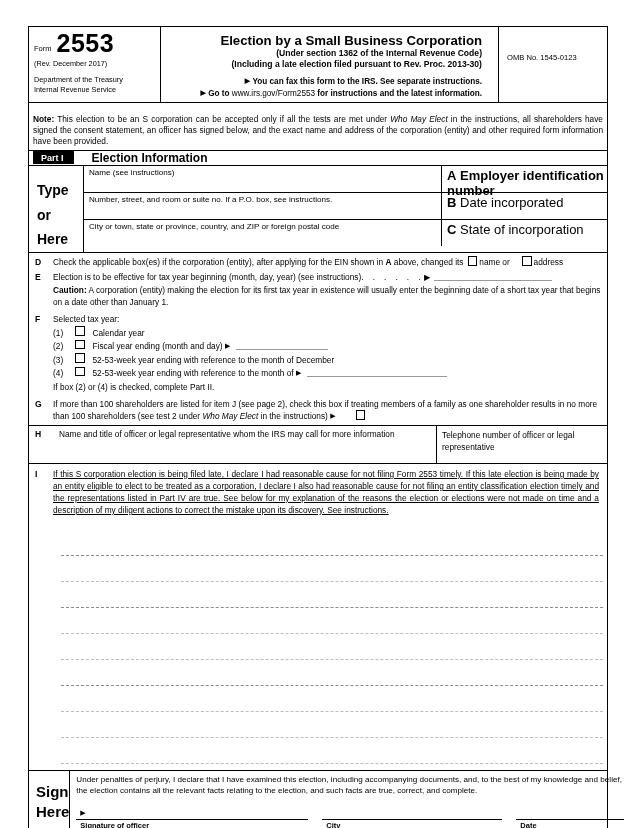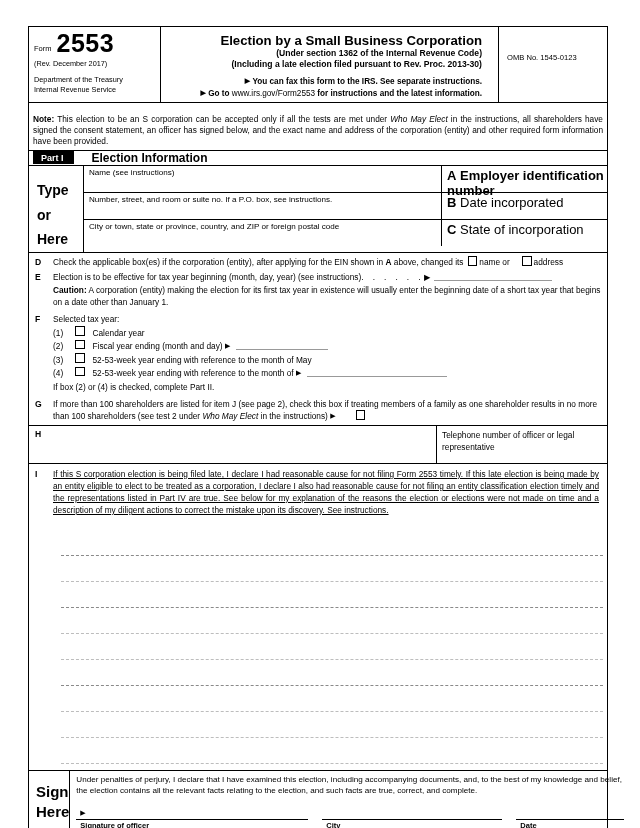--- a/index.html
+++ b/index.html
@@ -429,21 +429,21 @@
             <span class="f-txt" style="margin-left:6px">
               <span>Fiscal year ending (month and day)</span>
               <span class="arr">▶</span>
               <span class="blank-line" style="width:92px;margin-left:3px"></span>
             </span>
           </div>
 
           <div class="f-item">
             <span class="f-num">(3)</span>
             <span class="cbox"></span>
-            <span class="f-txt" style="margin-left:6px">52-53-week year ending with reference to the month of May</span>
+            <span class="f-txt" style="margin-left:6px">52-53-week year ending with reference to the month of December</span>
           </div>
 
           <div class="f-item">
             <span class="f-num">(4)</span>
             <span class="cbox"></span>
             <span class="f-txt" style="margin-left:6px">
               <span>52-53-week year ending with reference to the month of</span>
               <span class="arr">▶</span>
               <span class="blank-line" style="width:140px;margin-left:3px"></span>
             </span>
@@ -459,20 +459,21 @@
       <div class="row-body">
         <span>If more than 100 shareholders are listed for item J (see page 2), check this box if treating members of a family as one shareholder results in no more than 100 shareholders (see test 2 under </span><span class="it">Who May Elect</span><span> in the instructions)</span>
         <span class="arr">▶</span>
         <span class="cbox" style="margin-left:18px"></span>
       </div>
     </div>
 
     <div class="h-row bd">
       <div class="h-left">
         <span style="font-weight:bold;font-size:8.6px;margin-left:-24px;position:absolute">H</span>
+        <span>Name and title of officer or legal representative whom the IRS may call for more information</span>
       </div>
       <div class="h-right">
         <span>Telephone number of officer or legal representative</span>
       </div>
     </div>
 
     <div class="row" style="padding-top:4px;padding-bottom:2px">
       <div class="row-ltr">I</div>
       <div class="row-body i-body">If this S corporation election is being filed late, I declare I had reasonable cause for not filing Form 2553 timely. If this late election is being made by an entity eligible to elect to be treated as a corporation, I declare I also had reasonable cause for not filing an entity classification election timely and the representations listed in Part IV are true. See below for my explanation of the reasons the election or elections were not made on time and a description of my diligent actions to correct the mistake upon its discovery. See instructions.</div>
     </div>

